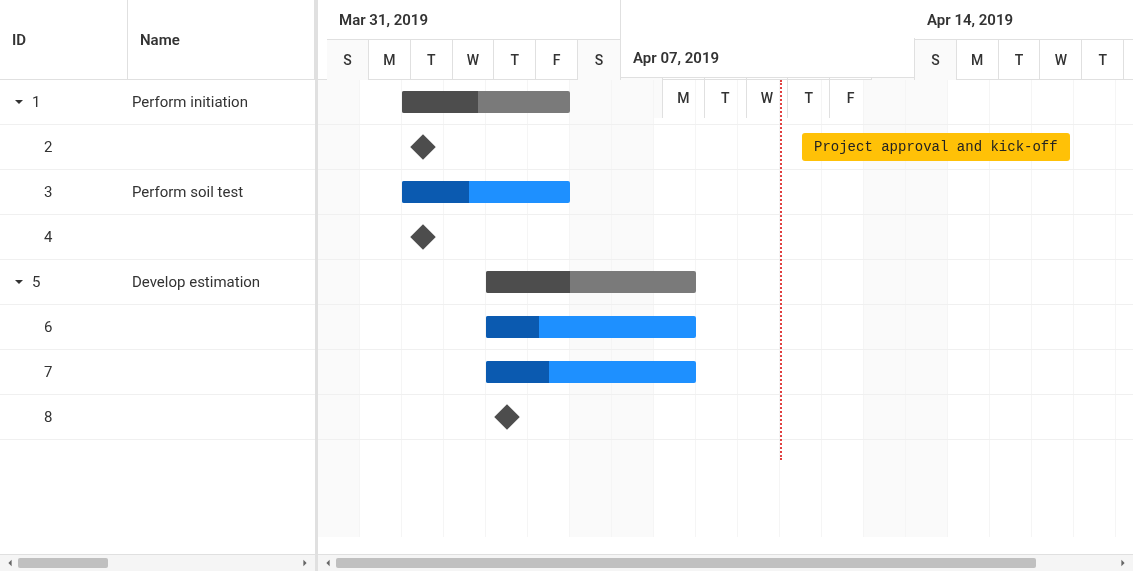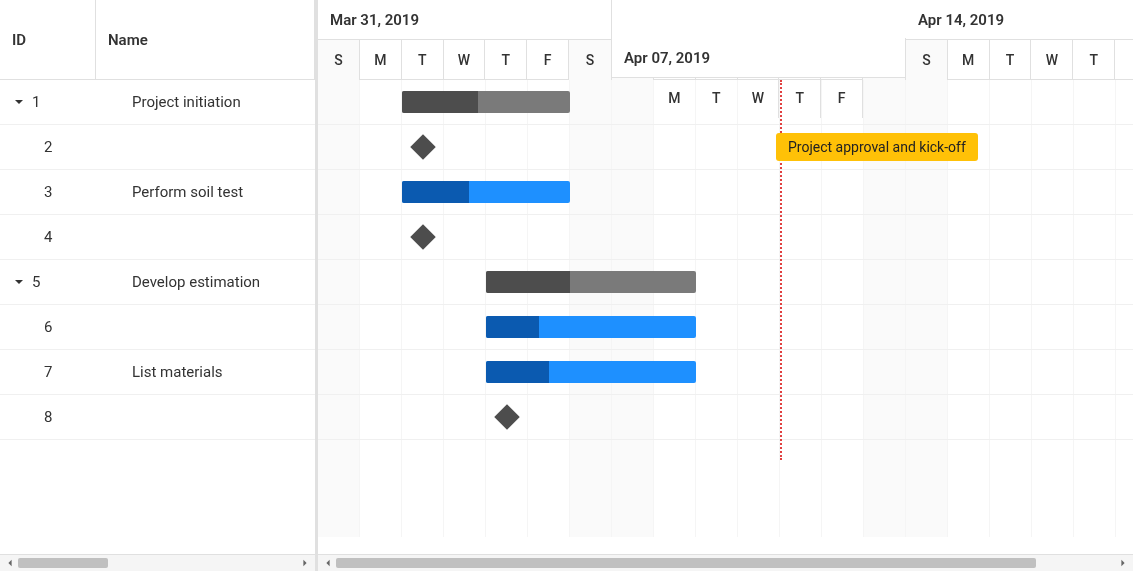--- a/index.html
+++ b/index.html
@@ -2,21 +2,21 @@
 <html><head>
 <meta charset="utf-8">
 <style>
 * { box-sizing: border-box; margin: 0; padding: 0; }
 body { font-family: -apple-system, BlinkMacSystemFont, "Segoe UI", Roboto, sans-serif; font-size: 14px; color: #333; background: #fff; width: 1133px; height: 571px; overflow: hidden; position: relative; }
 
 .gantt { display: flex; width: 100%; height: 100%; }
 .grid-panel { width: 318px; border-right: 3px solid #e0e0e0; display: flex; flex-direction: column; position: relative; }
 .grid-header { display: flex; height: 80px; border-bottom: 1px solid #e0e0e0; }
 .grid-header-cell { display: flex; align-items: center; font-weight: 600; font-size: 15px; padding: 0 12px; border-right: 1px solid #e0e0e0; }
-.gh-id { width: 96px; }
+.gh-id { width: 128px; }
 .gh-name { flex: 1; }
 .grid-body { flex: 1; overflow: hidden; }
 .grid-row { display: flex; height: 45px; align-items: center; border-bottom: 1px solid #f0f0f0; }
 .gr-id { width: 120px; display: flex; align-items: center; padding-left: 14px; font-size: 15px; }
 .gr-id.indent { padding-left: 44px; }
 .gr-name { flex: 1; padding: 0 12px; font-size: 15px; white-space: nowrap; overflow: hidden; text-overflow: ellipsis; }
 .expand-icon { display: inline-block; margin-right: 8px; }
 .expand-icon svg { width: 10px; height: 10px; fill: #333; }
 .row-menu { position: absolute; left: 310px; width: 14px; display: flex; flex-direction: column; align-items: center; gap: 2px; }
 
@@ -65,21 +65,21 @@
       <div class="grid-header-cell gh-name">Name</div>
     </div>
     <div class="grid-body" id="grid-body" style="position: relative;">
         <div class="grid-row">
           <div class="gr-id">
             <span class="expand-icon"><svg viewBox="0 0 10 10">
                 <path d="M1 3 L5 7 L9 3 Z"></path>
               </svg></span>
             <span>1</span>
           </div>
-          <div class="gr-name">Project initiation</div>
+          <div class="gr-name">Perform initiation</div>
         </div>
         <div class="grid-row">
           <div class="gr-id indent">
             <span>2</span>
           </div>
         </div>
         <div class="grid-row">
           <div class="gr-id indent">
             <span>3</span>
           </div>
@@ -102,21 +102,20 @@
         </div>
         <div class="grid-row">
           <div class="gr-id indent">
             <span>6</span>
           </div>
         </div>
         <div class="grid-row">
           <div class="gr-id indent">
             <span>7</span>
           </div>
-          <div class="gr-name">List materials</div>
         </div>
         <div class="grid-row">
           <div class="gr-id indent">
             <span>8</span>
           </div>
         </div>
       </div>
     <div class="grid-scrollbar">
       <div class="scroll-arrow">
           <svg viewBox="0 0 10 10">
@@ -129,21 +128,21 @@
       <div class="scroll-arrow">
           <svg viewBox="0 0 10 10">
             <path d="M3 1 L7 5 L3 9"></path>
           </svg>
         </div>
     </div>
   </div>
 
   <div class="timeline-panel">
     <div class="timeline-header" id="timeline-header">
-        <div class="timeline-week" style="width: 294px;">
+        <div class="timeline-week" style="width: 294px; margin-left: 9px;">
           <div class="week-label">Mar 31, 2019</div>
           <div class="week-days">
             <div class="day-cell weekend-hdr">S</div>
             <div class="day-cell">M</div>
             <div class="day-cell">T</div>
             <div class="day-cell">W</div>
             <div class="day-cell">T</div>
             <div class="day-cell">F</div>
             <div class="day-cell weekend-hdr">S</div>
           </div>
@@ -223,21 +222,21 @@
         </div>
         <div class="timeline-row">
           <div class="bar bar-task" style="left: 168px; width: 210px;">
             <div class="progress" style="width: 30%;"></div>
           </div>
         </div>
         <div class="timeline-row">
           <div class="milestone" style="left: 180px;"></div>
         </div>
         <div class="today-line" style="left: 462px; height: 380px;"></div>
-        <div class="event-label" style="left: 458px; top: 53px;">Project approval and kick-off</div>
+        <div class="event-label" style="left: 484px; top: 53px; font-family: Liberation Mono, monospace;">Project approval and kick-off</div>
       </div>
     <div class="timeline-scrollbar">
       <div class="scroll-arrow">
           <svg viewBox="0 0 10 10">
             <path d="M7 1 L3 5 L7 9"></path>
           </svg>
         </div>
       <div class="scroll-track">
         <div class="scroll-thumb" style="width:700px;"></div>
       </div>

